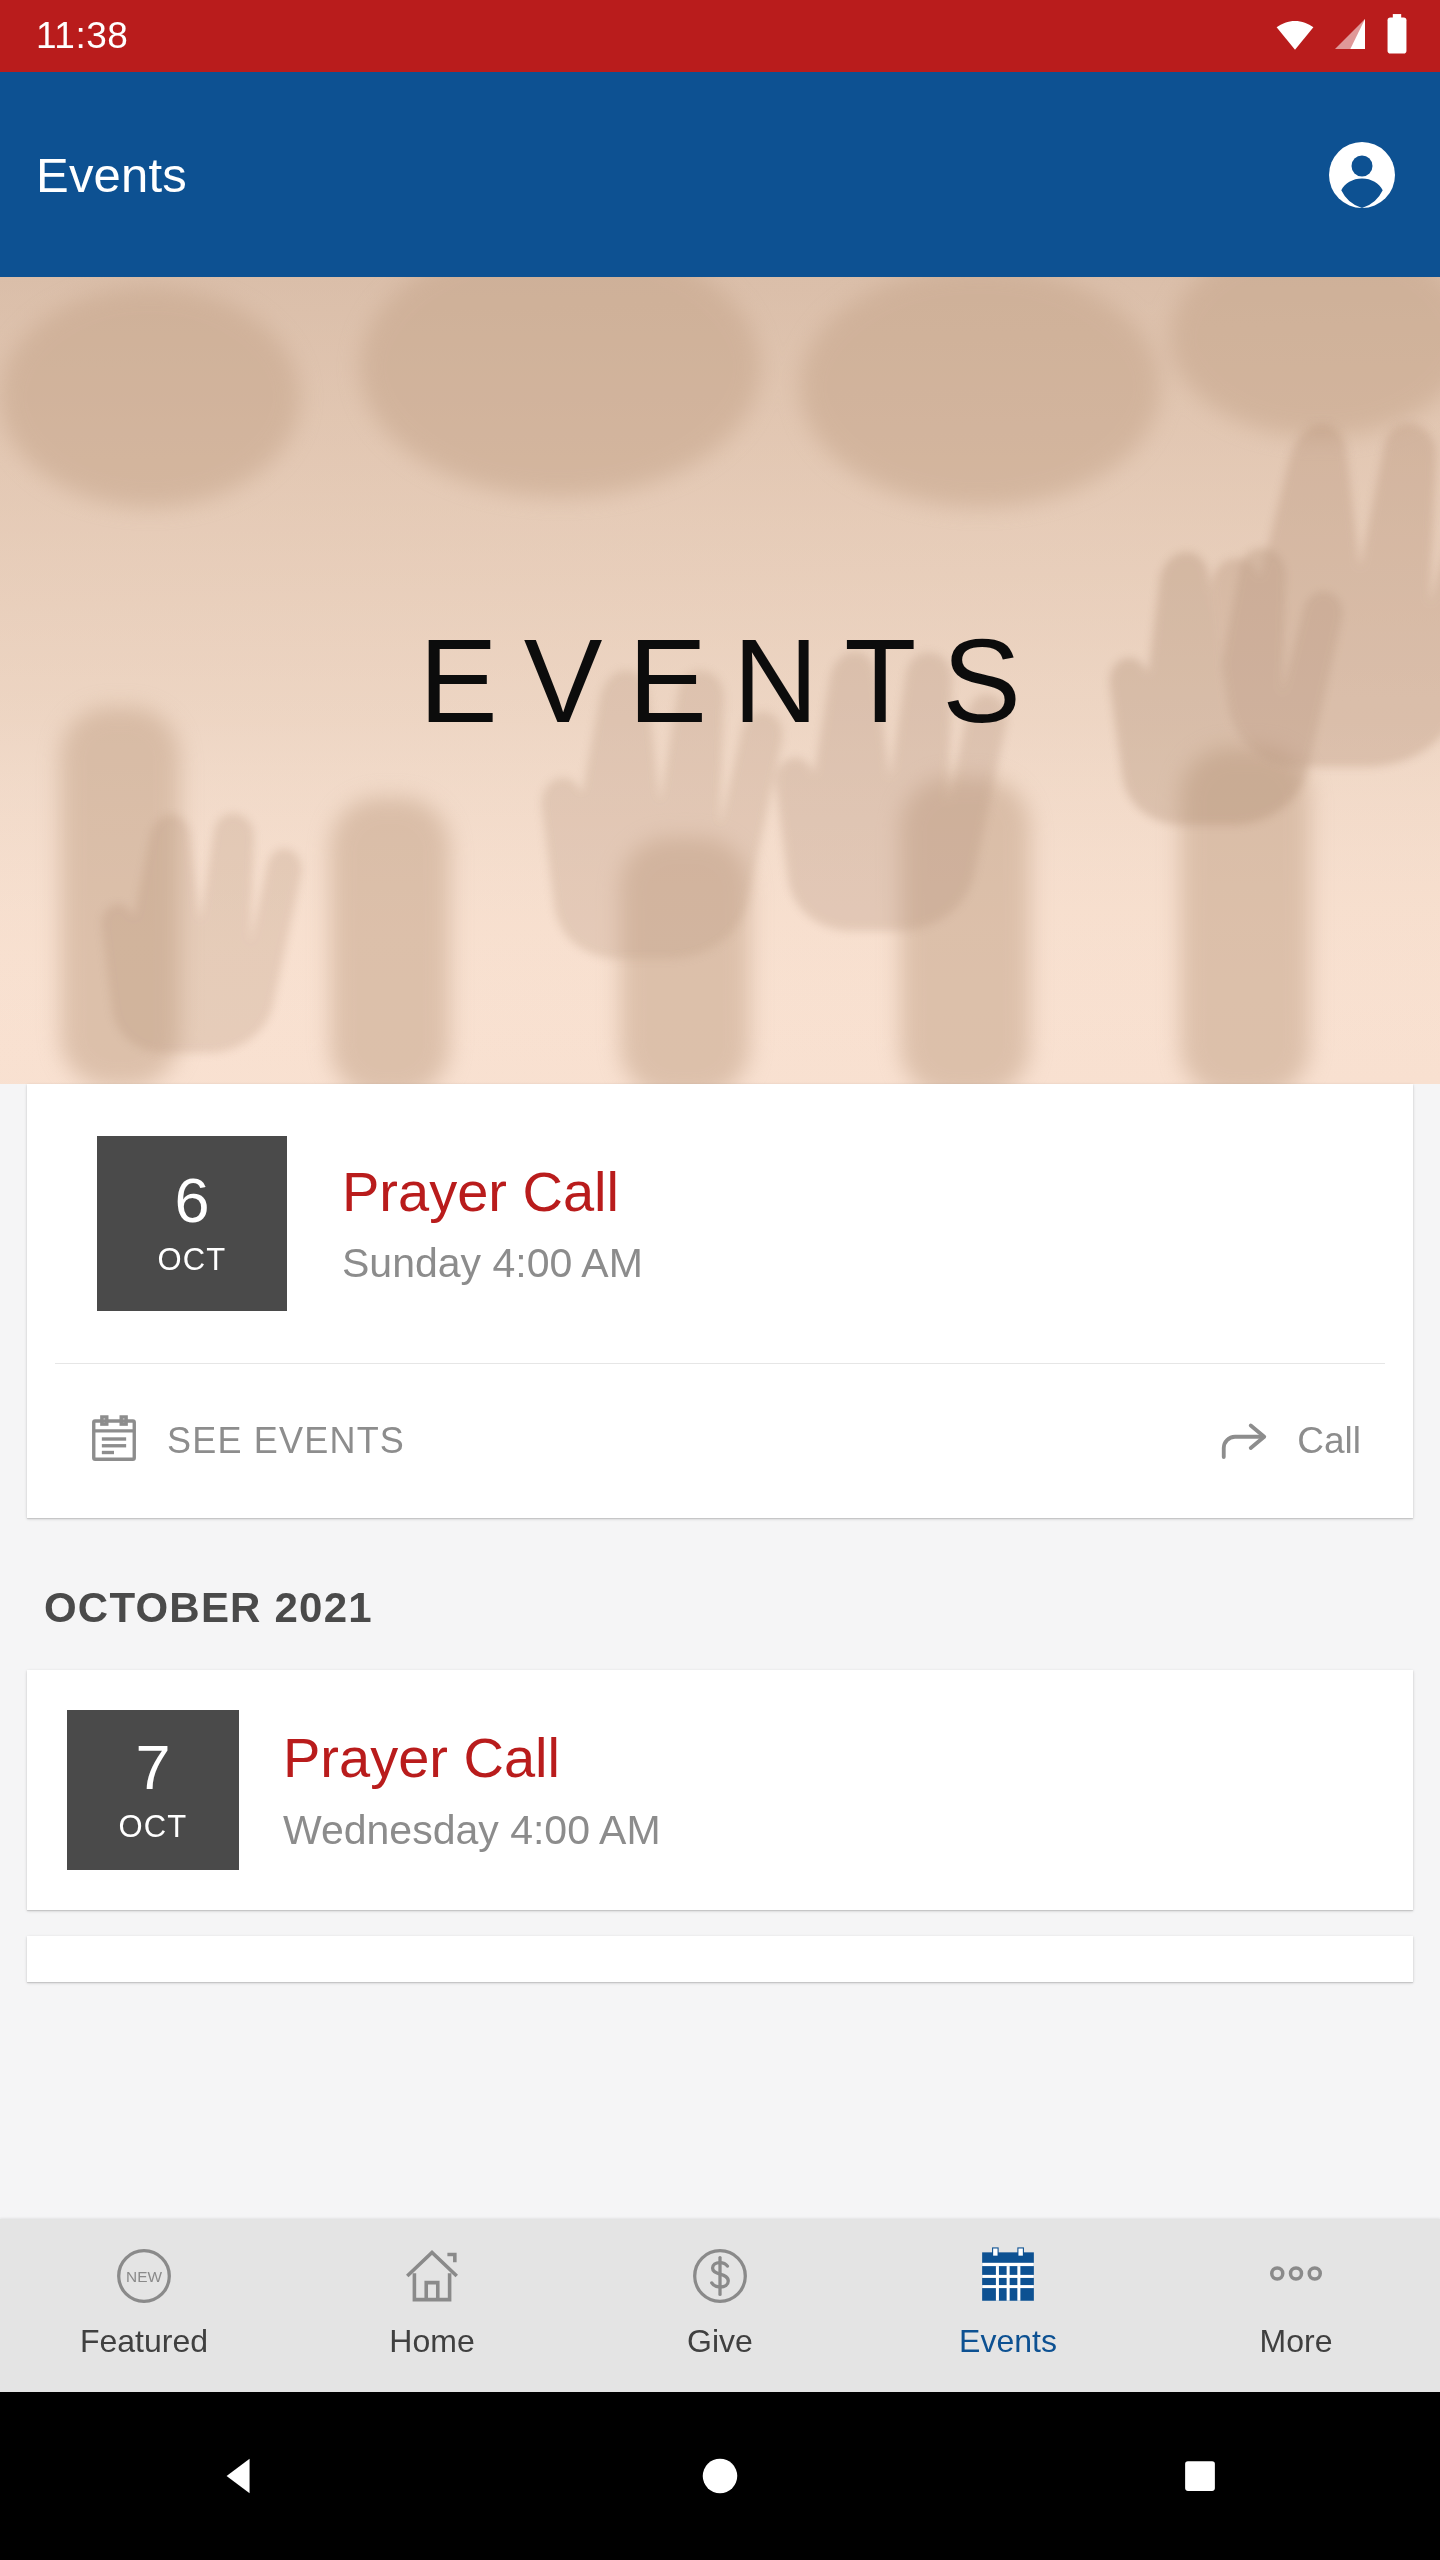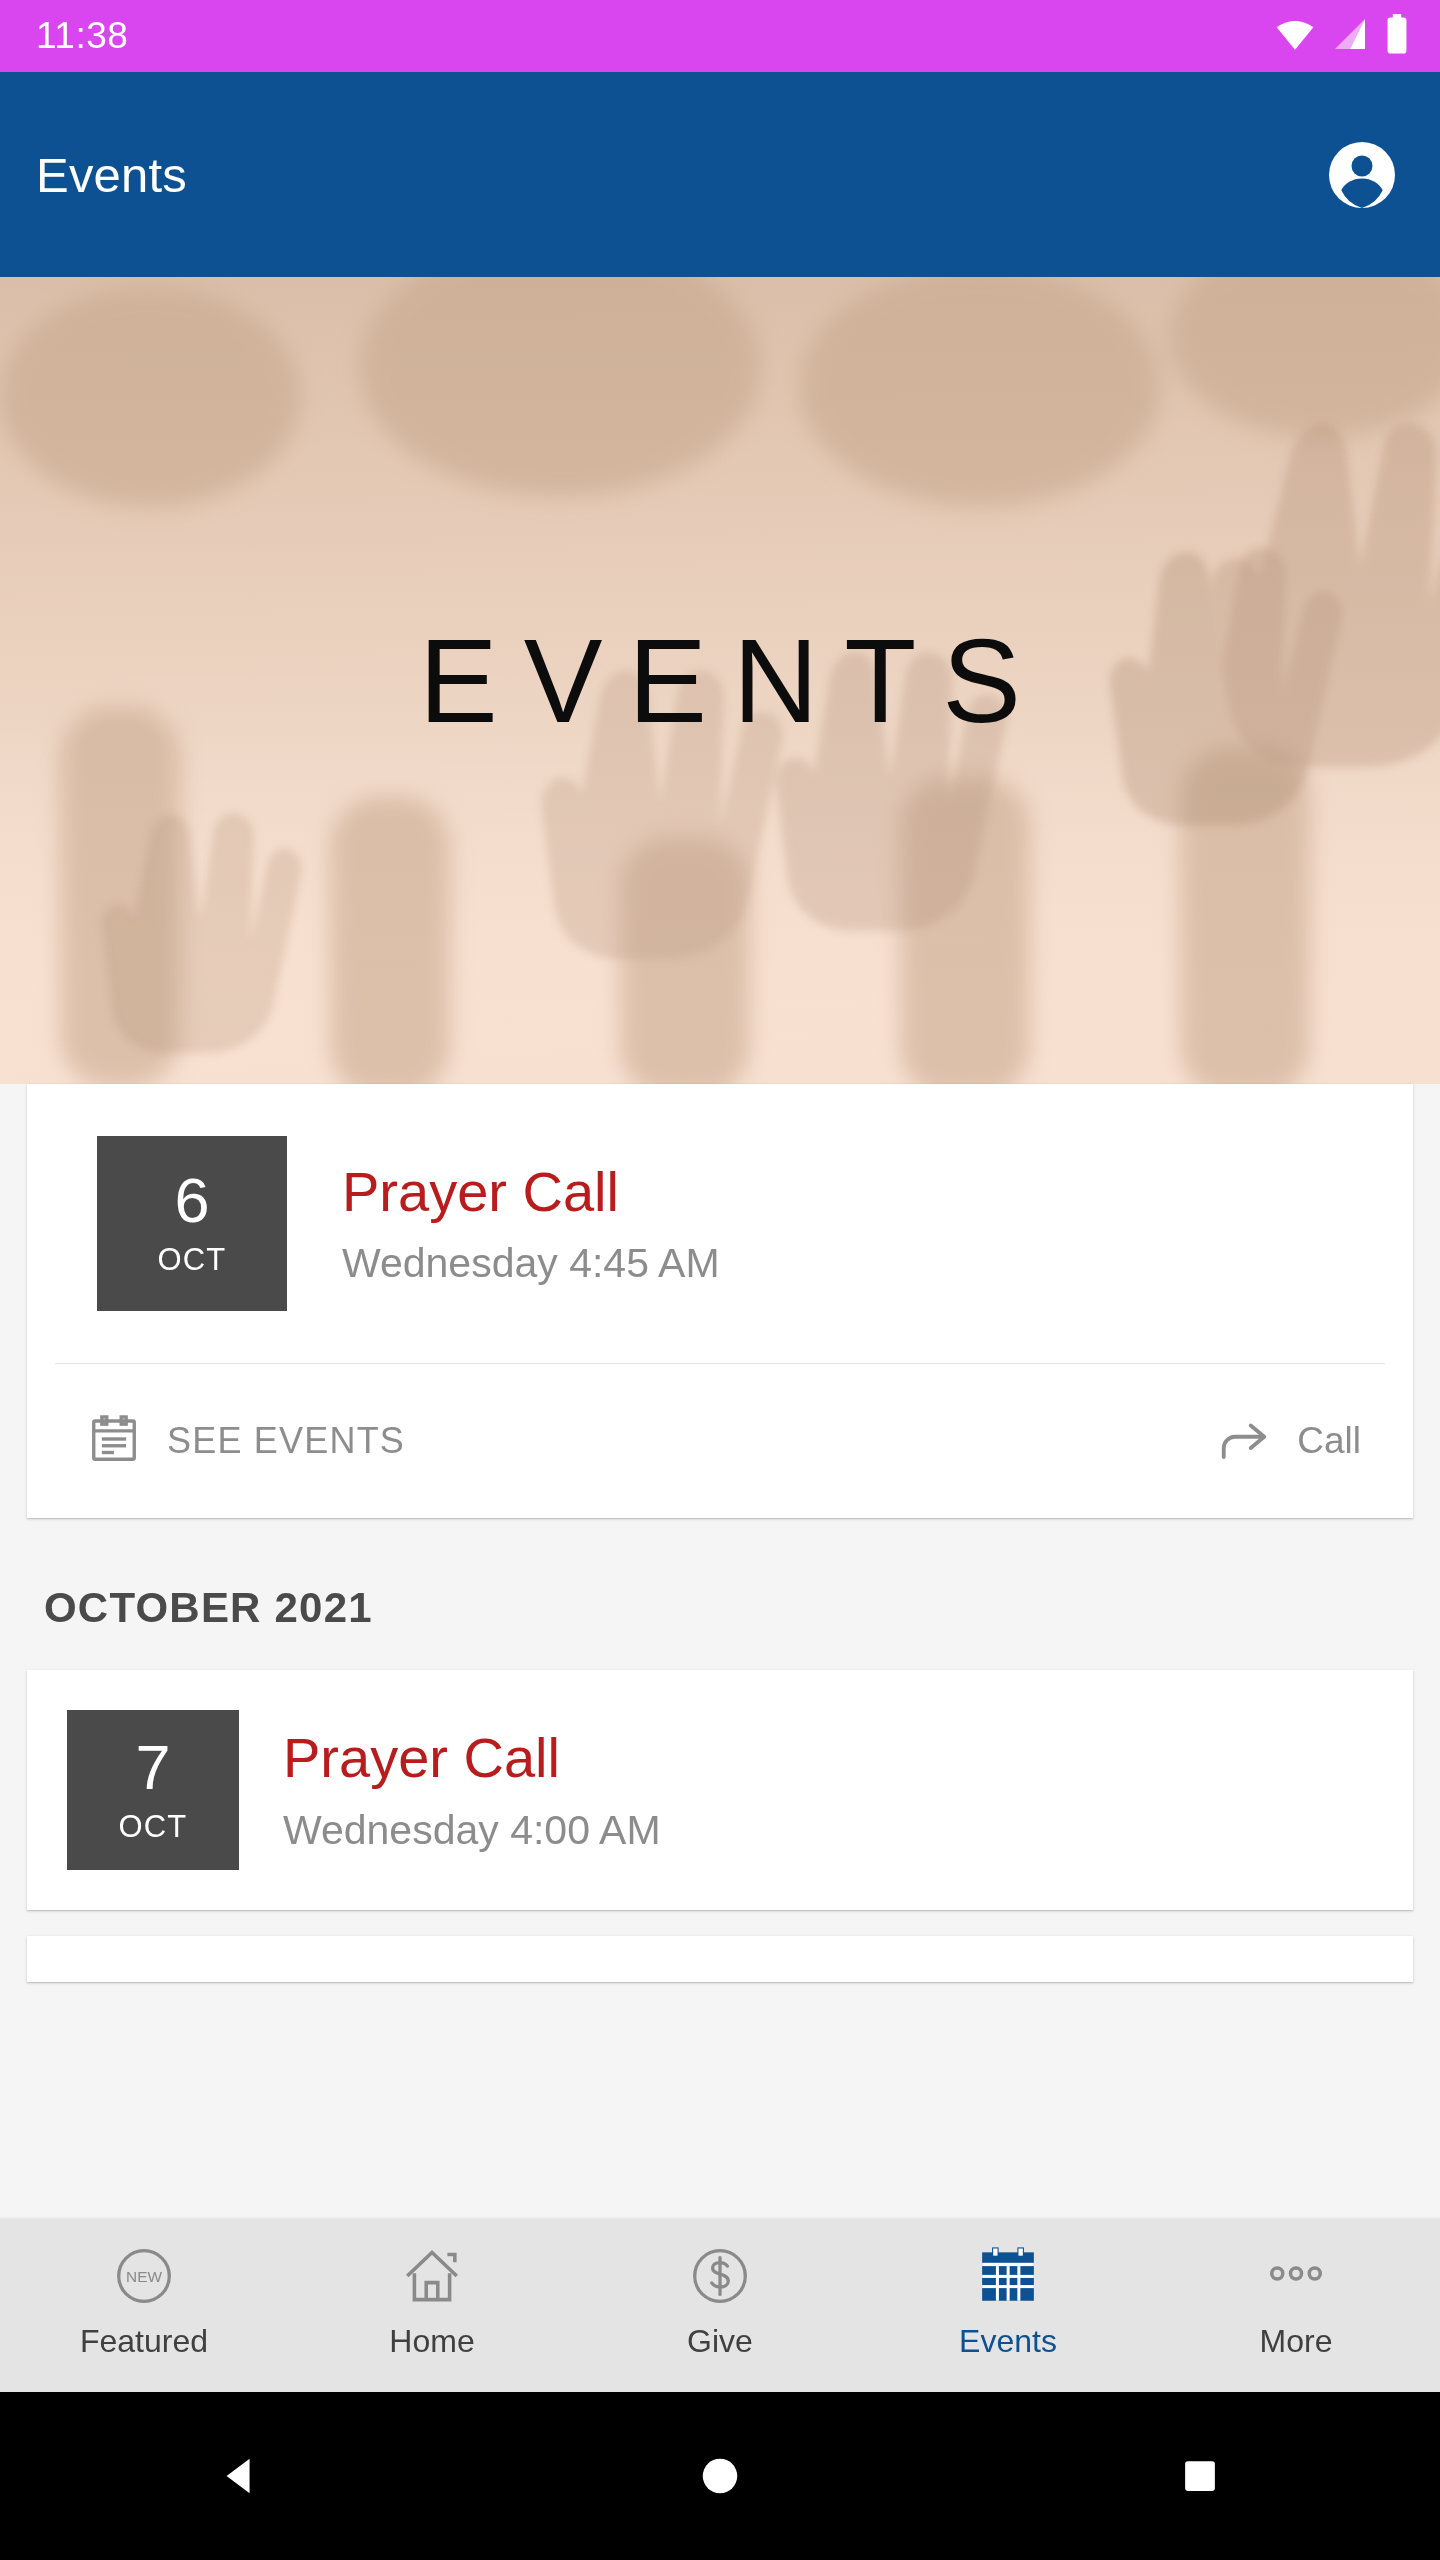--- a/index.html
+++ b/index.html
@@ -6,21 +6,21 @@
   html,body { width:1440px; height:2560px; }
   body {
     font-family:"Liberation Sans", sans-serif;
     background:#f5f5f6;
     overflow:hidden;
     position:relative;
   }
 
   
   .status-bar{
-    height:72px; background:#d946ef; color:#fff;
+    height:72px; background:#b91c1c; color:#fff;
     display:flex; align-items:center; justify-content:space-between;
     padding:0 30px 0 36px;
   }
   .status-time{ font-size:37px; letter-spacing:.5px; }
   .status-icons{ display:flex; align-items:center; gap:14px; }
 
   
   .app-bar{
     height:205px; background:#0d5192;
     display:flex; align-items:center; justify-content:space-between;
@@ -182,21 +182,21 @@
 <div class="content">
 
   <div class="card">
     <div class="card-main">
       <div class="date-badge">
         <div class="d">6</div>
         <div class="m">OCT</div>
       </div>
       <div class="ev-text">
         <div class="ev-title">Prayer Call</div>
-        <div class="ev-sub">Wednesday 4:45 AM</div>
+        <div class="ev-sub">Sunday 4:00 AM</div>
       </div>
     </div>
 
     <div class="card-divider"></div>
 
     <div class="card-actions">
       <div class="act">
         <span>
           <svg width="54" height="54" viewBox="0 0 24 24" fill="none" stroke="#8d8d8d" stroke-width="1.5">
             <rect x="3" y="4" width="18" height="17" rx="0.6"></rect>

